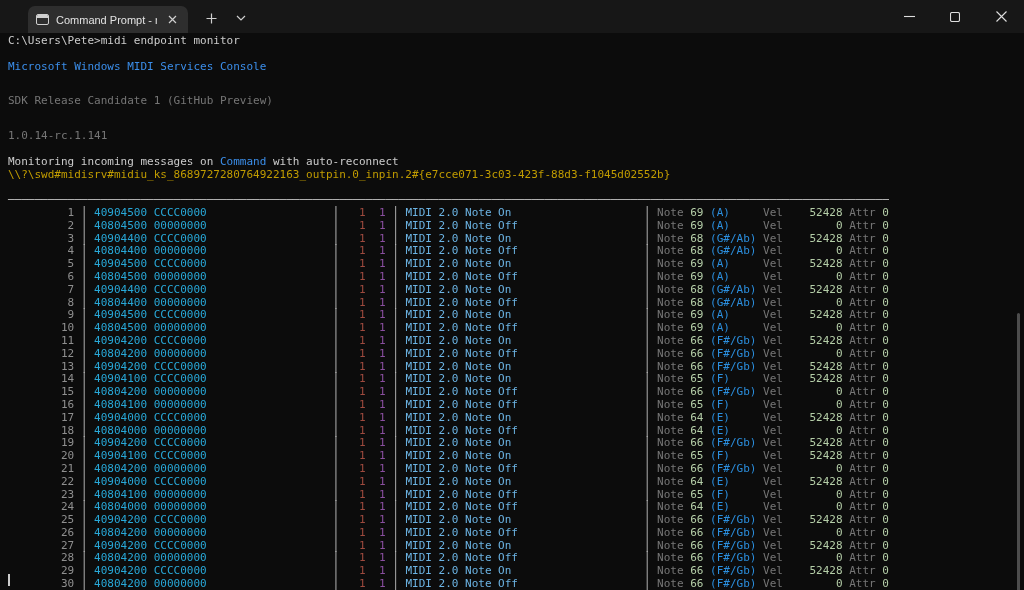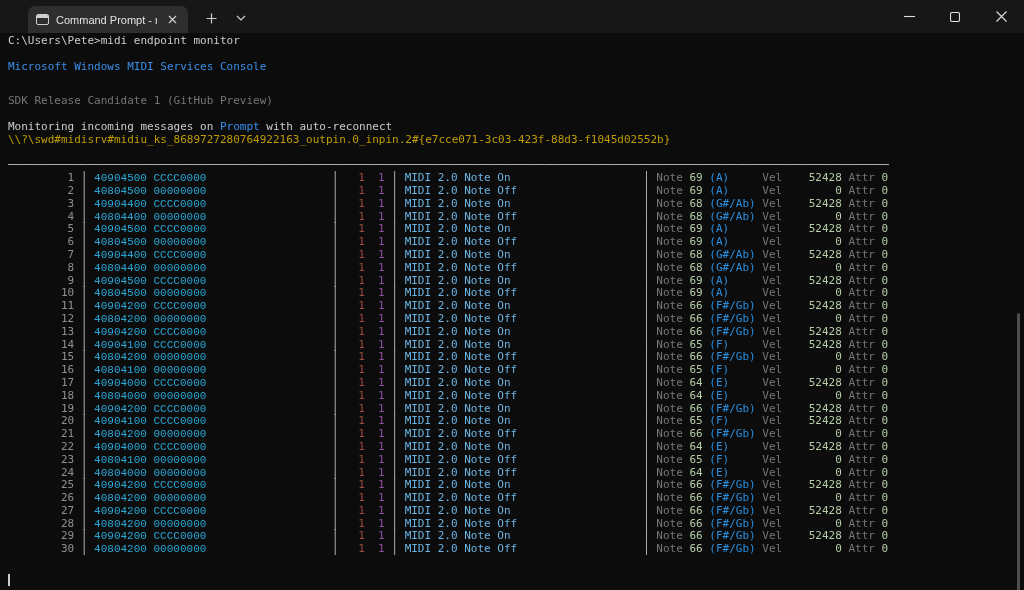--- a/index.html
+++ b/index.html
@@ -29,21 +29,21 @@
 
   
   .terminal { position:relative; width:1024px; height:557px; background:#0c0c0c;
               padding:2px 0 8px 8px; font-size:11px; line-height:12.8px; }
   .line { height:12.8px; white-space:pre; }
   .white  { color:#cccccc; }
   .blue   { color:#3b8eea; font-weight:normal; }
   .dgray  { color:#767676;margin-top:22px; }
   .yellow { color:#c19c00; }
   .idx    { color:#8f8f8f; }
-  .hex    { color:#28a8d8;font-family:Liberation Mono, monospace; }
+  .hex    { color:#28a8d8; }
   .gr     { color:#9e4a3e; }
   .ch     { color:#8a4fa0; }
   .msg    { color:#6cb4e4; }
   .num    { color:#b5cea8; }
   .name   { color:#2b8fdf; }
   .lbl    { color:#767676; }
   .sep    { color:#bfbfbf; }
   .ib  { display:inline-block; box-sizing:border-box; }
   .w10 { width:10ch; } .w36 { width:36ch; } .w6 { width:6ch; }
   .pl1 { padding-left:1ch; }
@@ -90,22 +90,23 @@
         <path d="M0.5 0.5 L10.5 10.5 M10.5 0.5 L0.5 10.5"></path>
       </svg>
   </div>
 </div>
 
 <div class="terminal">
   <div class="line white">C:\Users\Pete&gt;midi endpoint monitor</div>
   <div class="line"></div>
   <div class="line blue">Microsoft Windows MIDI Services Console</div>
   <div class="line dgray">SDK Release Candidate 1 (GitHub Preview)</div>
+  <div class="line dgray">1.0.14-rc.1.141</div>
   <div class="line"></div>
-  <div class="line"><span class="white">Monitoring incoming messages on </span><span class="blue">Prompt</span><span class="white"> with auto-reconnect</span></div>
+  <div class="line"><span class="white">Monitoring incoming messages on </span><span class="blue">Command</span><span class="white"> with auto-reconnect</span></div>
   <div class="line yellow">\\?\swd#midisrv#midiu_ks_8689727280764922163_outpin.0_inpin.2#{e7cce071-3c03-423f-88d3-f1045d02552b}</div>
   <div class="line"></div>
   <div class="line sep" id="rule">─────────────────────────────────────────────────────────────────────────────────────────────────────────────────────────────────────</div>
   <div id="rows">
       <div class="line"><span class="idx">         1</span><span class="sep"> │ </span><span class="hex">40904500 CCCC0000                   </span><span class="sep">│ </span><span class="gr">  1</span><span class="ch">  1</span><span class="sep"> │ </span><span class="msg">MIDI 2.0 Note On                    </span><span class="sep">│ </span><span class="lbl">Note </span><span class="num">69</span><span class="lbl"> </span><span class="name">(A)     </span><span class="lbl">Vel</span><span class="num">    52428</span><span class="lbl"> Attr </span><span class="num">0</span></div>
       <div class="line"><span class="idx">         2</span><span class="sep"> │ </span><span class="hex">40804500 00000000                   </span><span class="sep">│ </span><span class="gr">  1</span><span class="ch">  1</span><span class="sep"> │ </span><span class="msg">MIDI 2.0 Note Off                   </span><span class="sep">│ </span><span class="lbl">Note </span><span class="num">69</span><span class="lbl"> </span><span class="name">(A)     </span><span class="lbl">Vel</span><span class="num">        0</span><span class="lbl"> Attr </span><span class="num">0</span></div>
       <div class="line"><span class="idx">         3</span><span class="sep"> │ </span><span class="hex">40904400 CCCC0000                   </span><span class="sep">│ </span><span class="gr">  1</span><span class="ch">  1</span><span class="sep"> │ </span><span class="msg">MIDI 2.0 Note On                    </span><span class="sep">│ </span><span class="lbl">Note </span><span class="num">68</span><span class="lbl"> </span><span class="name">(G#/Ab) </span><span class="lbl">Vel</span><span class="num">    52428</span><span class="lbl"> Attr </span><span class="num">0</span></div>
       <div class="line"><span class="idx">         4</span><span class="sep"> │ </span><span class="hex">40804400 00000000                   </span><span class="sep">│ </span><span class="gr">  1</span><span class="ch">  1</span><span class="sep"> │ </span><span class="msg">MIDI 2.0 Note Off                   </span><span class="sep">│ </span><span class="lbl">Note </span><span class="num">68</span><span class="lbl"> </span><span class="name">(G#/Ab) </span><span class="lbl">Vel</span><span class="num">        0</span><span class="lbl"> Attr </span><span class="num">0</span></div>
       <div class="line"><span class="idx">         5</span><span class="sep"> │ </span><span class="hex">40904500 CCCC0000                   </span><span class="sep">│ </span><span class="gr">  1</span><span class="ch">  1</span><span class="sep"> │ </span><span class="msg">MIDI 2.0 Note On                    </span><span class="sep">│ </span><span class="lbl">Note </span><span class="num">69</span><span class="lbl"> </span><span class="name">(A)     </span><span class="lbl">Vel</span><span class="num">    52428</span><span class="lbl"> Attr </span><span class="num">0</span></div>
       <div class="line"><span class="idx">         6</span><span class="sep"> │ </span><span class="hex">40804500 00000000                   </span><span class="sep">│ </span><span class="gr">  1</span><span class="ch">  1</span><span class="sep"> │ </span><span class="msg">MIDI 2.0 Note Off                   </span><span class="sep">│ </span><span class="lbl">Note </span><span class="num">69</span><span class="lbl"> </span><span class="name">(A)     </span><span class="lbl">Vel</span><span class="num">        0</span><span class="lbl"> Attr </span><span class="num">0</span></div>

